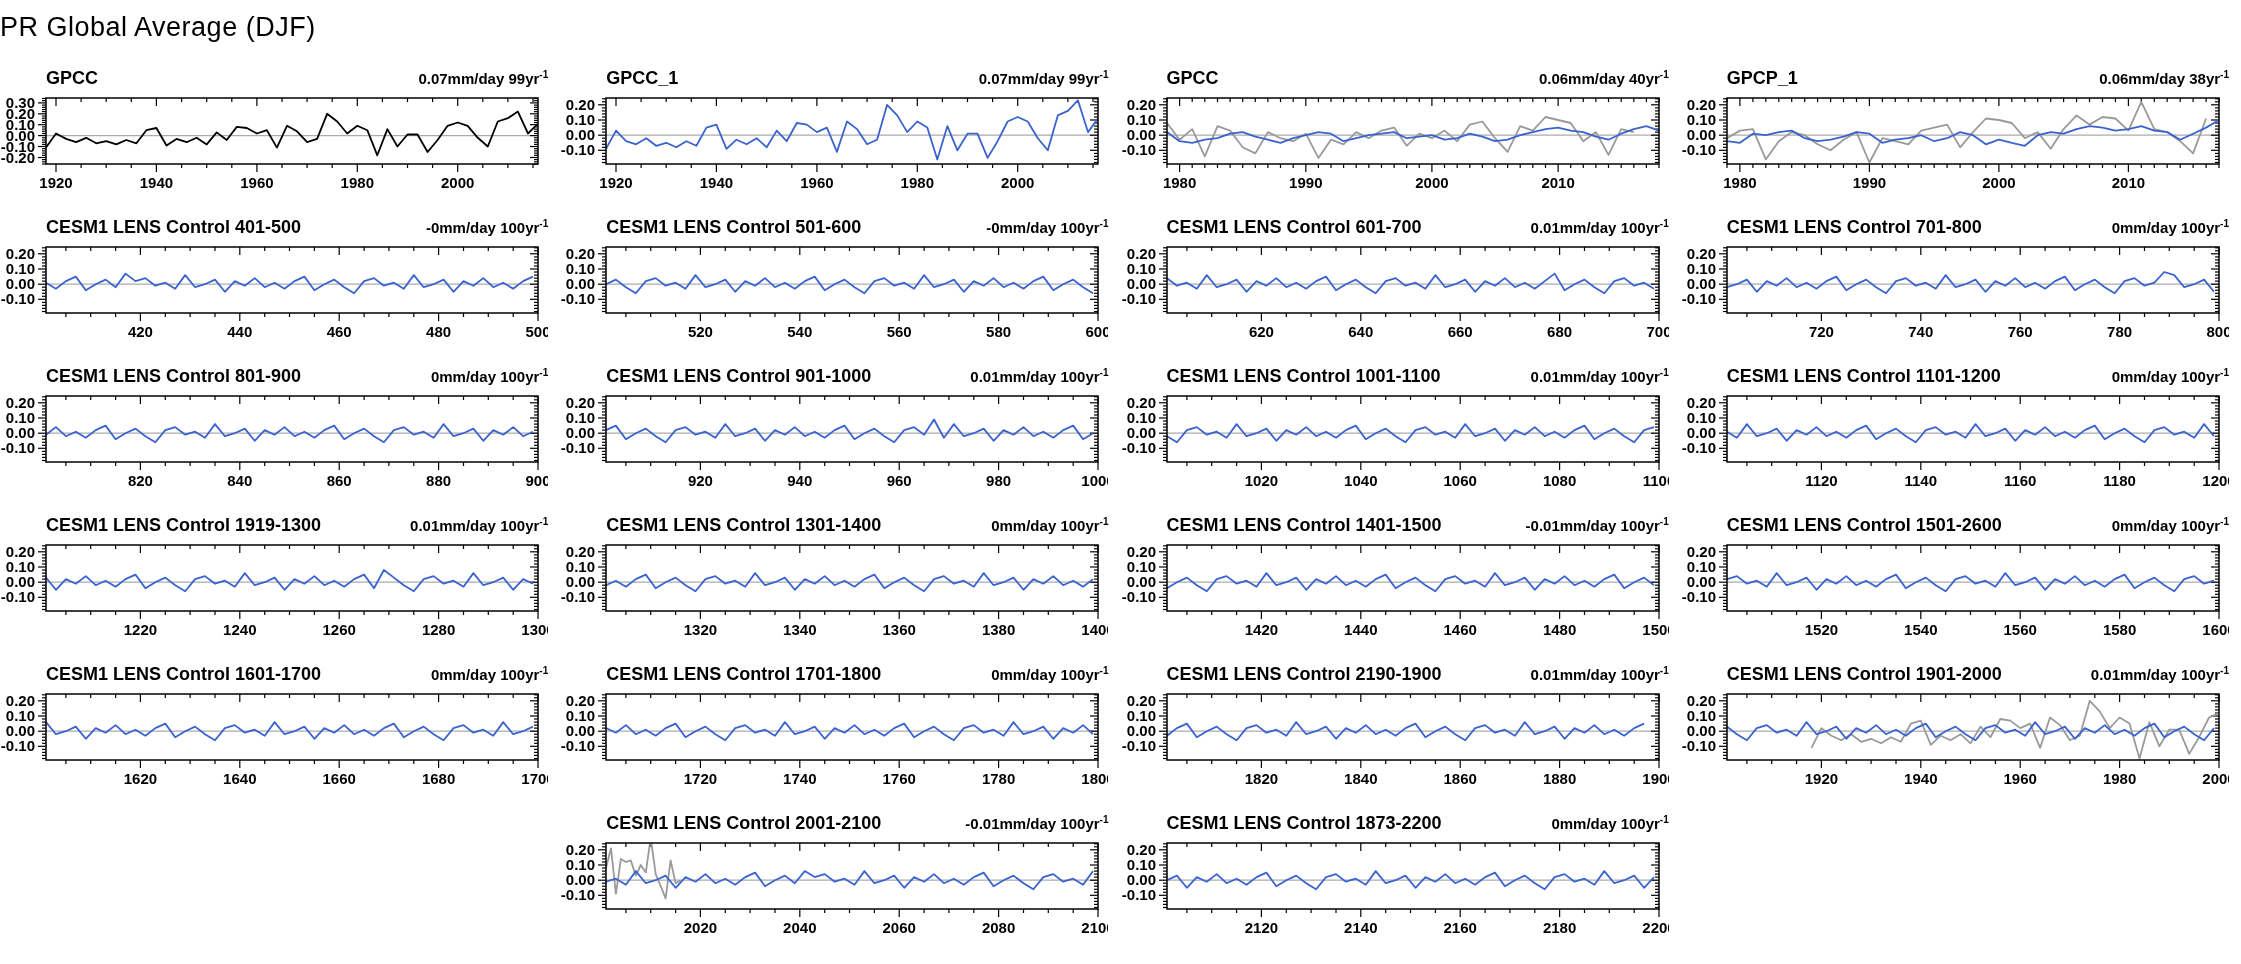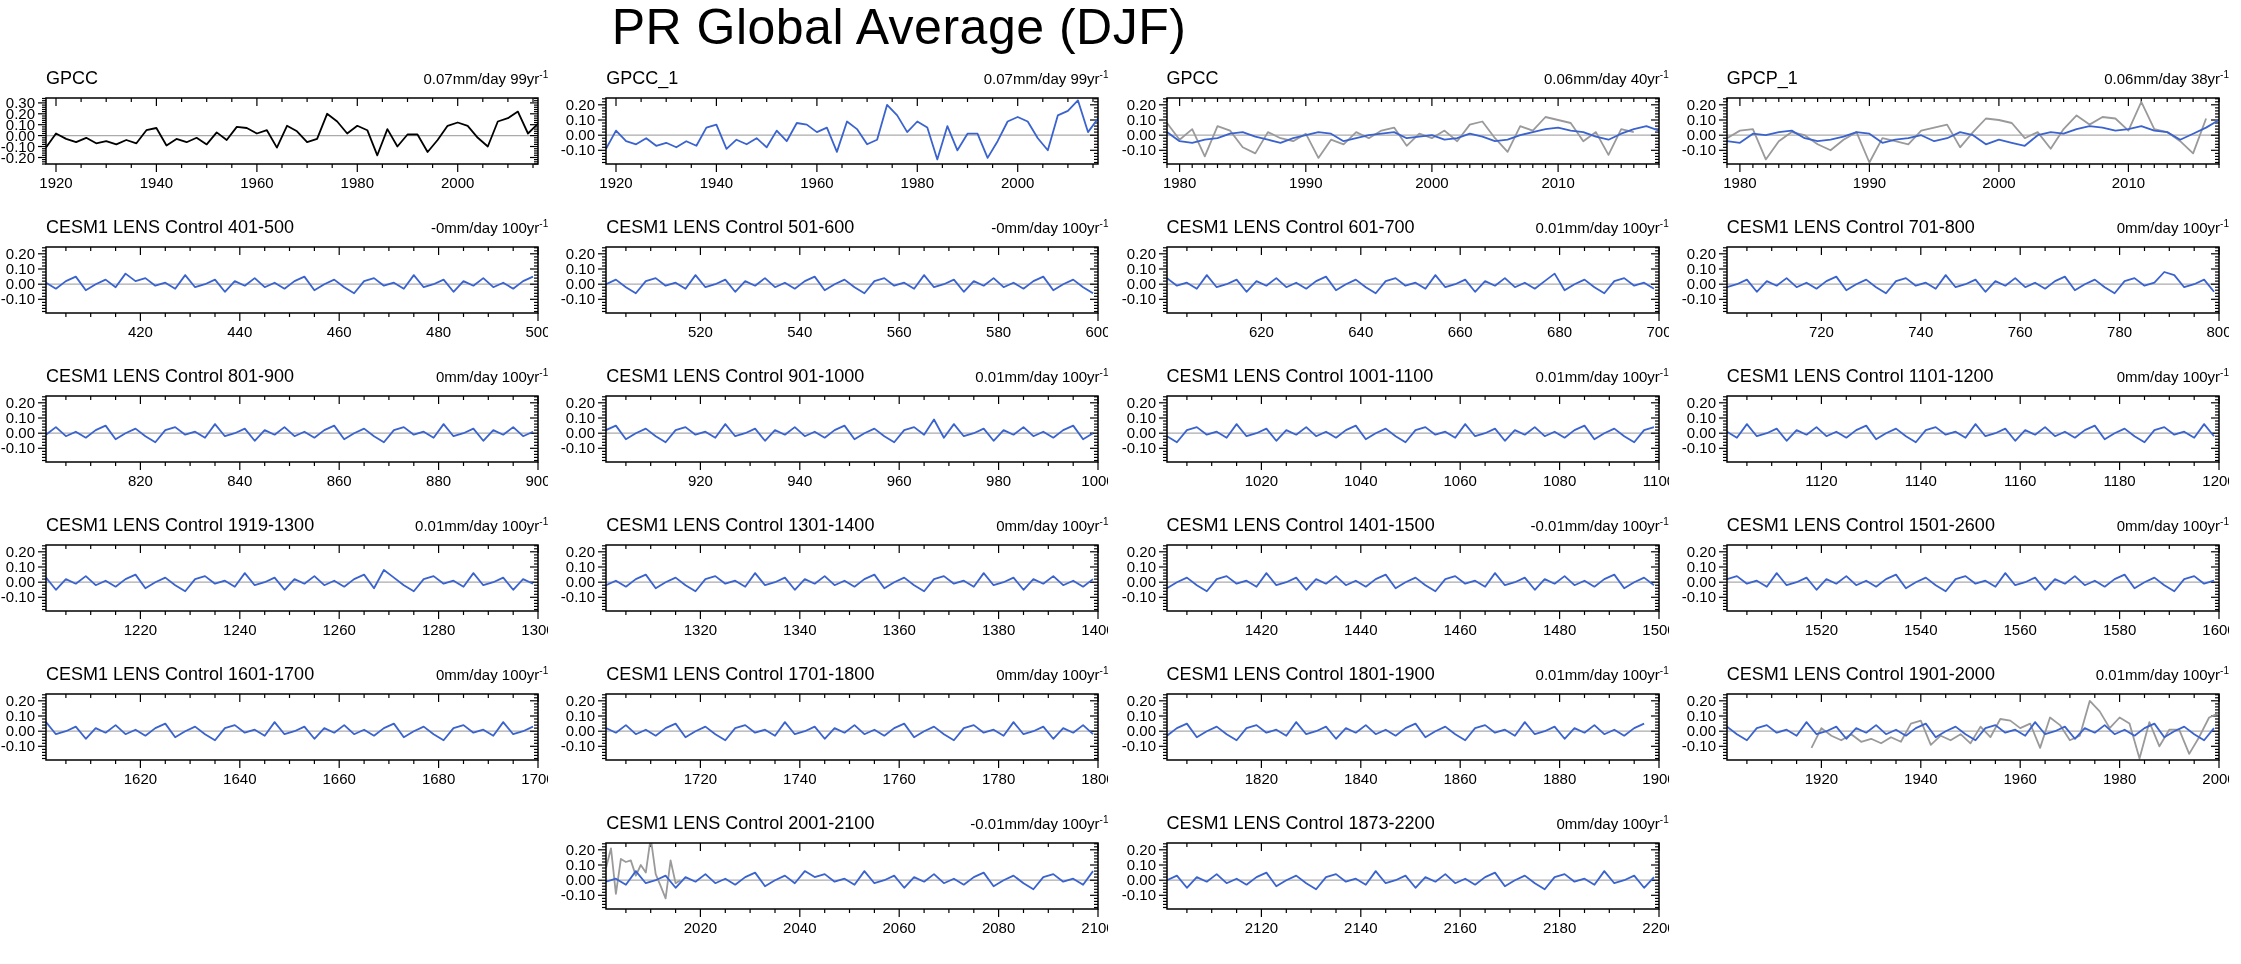--- a/index.html
+++ b/index.html
@@ -1,19 +1,19 @@
 <!DOCTYPE html>
 <html><head>
 <meta charset="utf-8">
 <style>
   html,body{margin:0;padding:0;background:#ffffff;}
   body{width:2241px;height:964px;overflow:hidden;font-family:"Liberation Sans",sans-serif;color:#000;}
-  .main-title{width:1798px;height:56px;text-align:center;font-size:50px;line-height:54px;letter-spacing:0.5px;}
+  .main-title{width:1798px;height:56px;text-align:left;font-size:27px;line-height:54px;letter-spacing:0.5px;}
   .grid{display:grid;grid-template-columns:repeat(4,560.25px);grid-auto-rows:149px;width:2241px;}
-  .panel{position:relative;padding-top:12px;box-sizing:border-box;}
+  .panel{position:relative;padding-top:12px;box-sizing:border-box;font-weight:bold;}
   .panel-head{display:flex;justify-content:space-between;align-items:baseline;padding-left:46px;padding-right:12px;height:24px;box-sizing:border-box;}
   .panel-title{font-size:18px;white-space:nowrap;}
   .panel-trend{font-size:15px;white-space:nowrap;}
   .panel-trend sup{font-size:10px;}
   svg{display:block;}
   svg text{font-family:"Liberation Sans",sans-serif;font-size:15px;fill:#000;}
 </style>
 </head>
 <body>
 
@@ -2038,21 +2038,21 @@
         <text x="35" y="17.8" text-anchor="end">0.20</text>
         <text x="35" y="33.0" text-anchor="end">0.10</text>
         <text x="35" y="48.2" text-anchor="end">0.00</text>
         <text x="35" y="63.3" text-anchor="end">-0.10</text>
         <polyline points="46.0,40.1 55.9,44.7 65.9,37.1 75.8,46.2 85.8,41.7 95.7,47.7 105.6,40.1 115.6,35.6 125.5,49.2 135.5,43.2 145.4,38.6 155.3,46.2 165.3,52.3 175.2,40.1 185.2,37.1 195.1,44.7 205.0,41.7 215.0,47.7 224.9,34.1 234.8,46.2 244.8,43.2 254.7,38.6 264.7,50.8 274.6,40.1 284.5,44.7 294.5,37.1 304.4,46.2 314.4,41.7 324.3,47.7 334.2,40.1 344.2,35.6 354.1,49.2 364.1,43.2 374.0,38.6 383.9,46.2 393.9,52.3 403.8,40.1 413.8,37.1 423.7,44.7 433.6,41.7 443.6,47.7 453.5,34.1 463.5,46.2 473.4,43.2 483.3,38.6 493.3,50.8 503.2,40.1 513.2,44.7 523.1,37.1 533.0,46.2" fill="none" stroke="#3A63CF" stroke-width="1.8" stroke-linejoin="round" clip-path="url(#clip17)"></polyline>
         <rect x="46" y="6" width="492" height="66" fill="none" stroke="#000" stroke-width="1.5"></rect>
       </svg>
     </div>
     <div class="panel" style="grid-area: 5 / 3;">
       <div class="panel-head">
-        <span class="panel-title">CESM1 LENS Control 1801-1900</span>
+        <span class="panel-title">CESM1 LENS Control 2190-1900</span>
         <span class="panel-trend">0.01mm/day 100yr<sup>-1</sup></span>
       </div>
       <svg width="548" height="104" viewBox="0 0 548 104">
         <clipPath id="clip18">
           <rect x="46" y="6" width="492" height="66"></rect>
         </clipPath>
         <line x1="46" y1="43.2" x2="538" y2="43.2" stroke="#ABABAB" stroke-width="1.2"></line>
         <line x1="65.9" y1="72" x2="65.9" y2="76" stroke="#000" stroke-width="1.2"></line>
         <line x1="65.9" y1="6" x2="65.9" y2="10" stroke="#000" stroke-width="1.2"></line>
         <line x1="90.7" y1="72" x2="90.7" y2="76" stroke="#000" stroke-width="1.2"></line>

